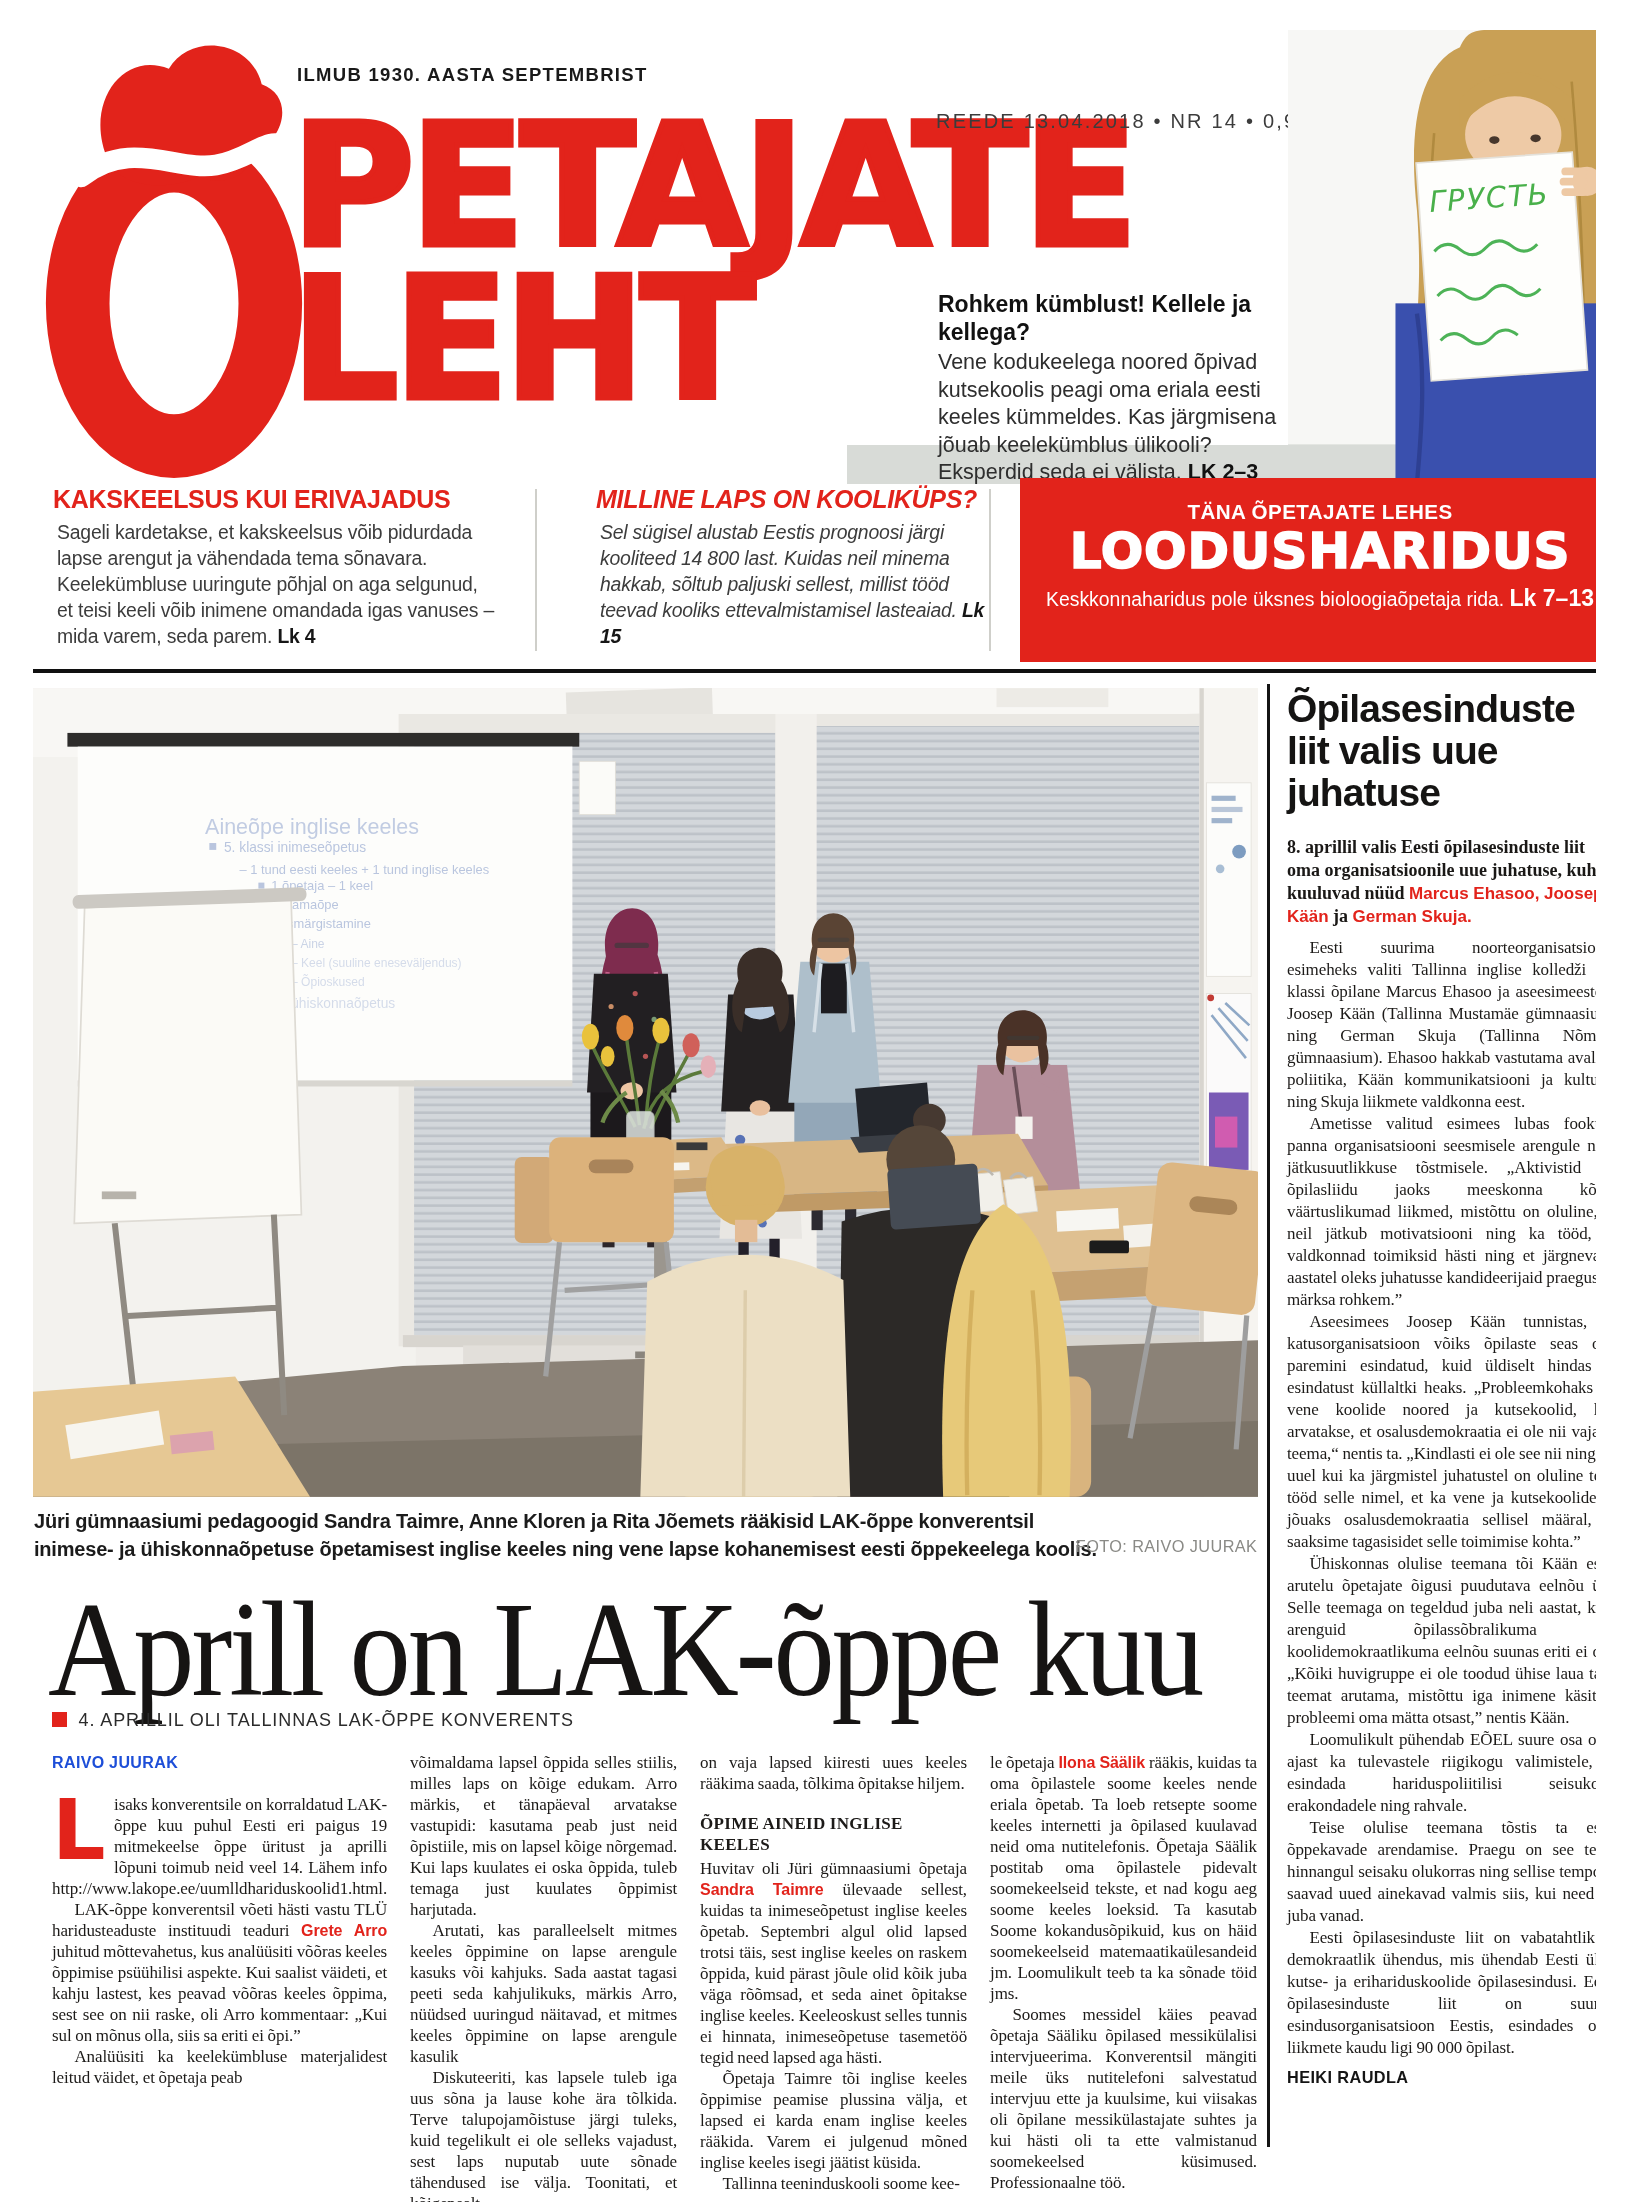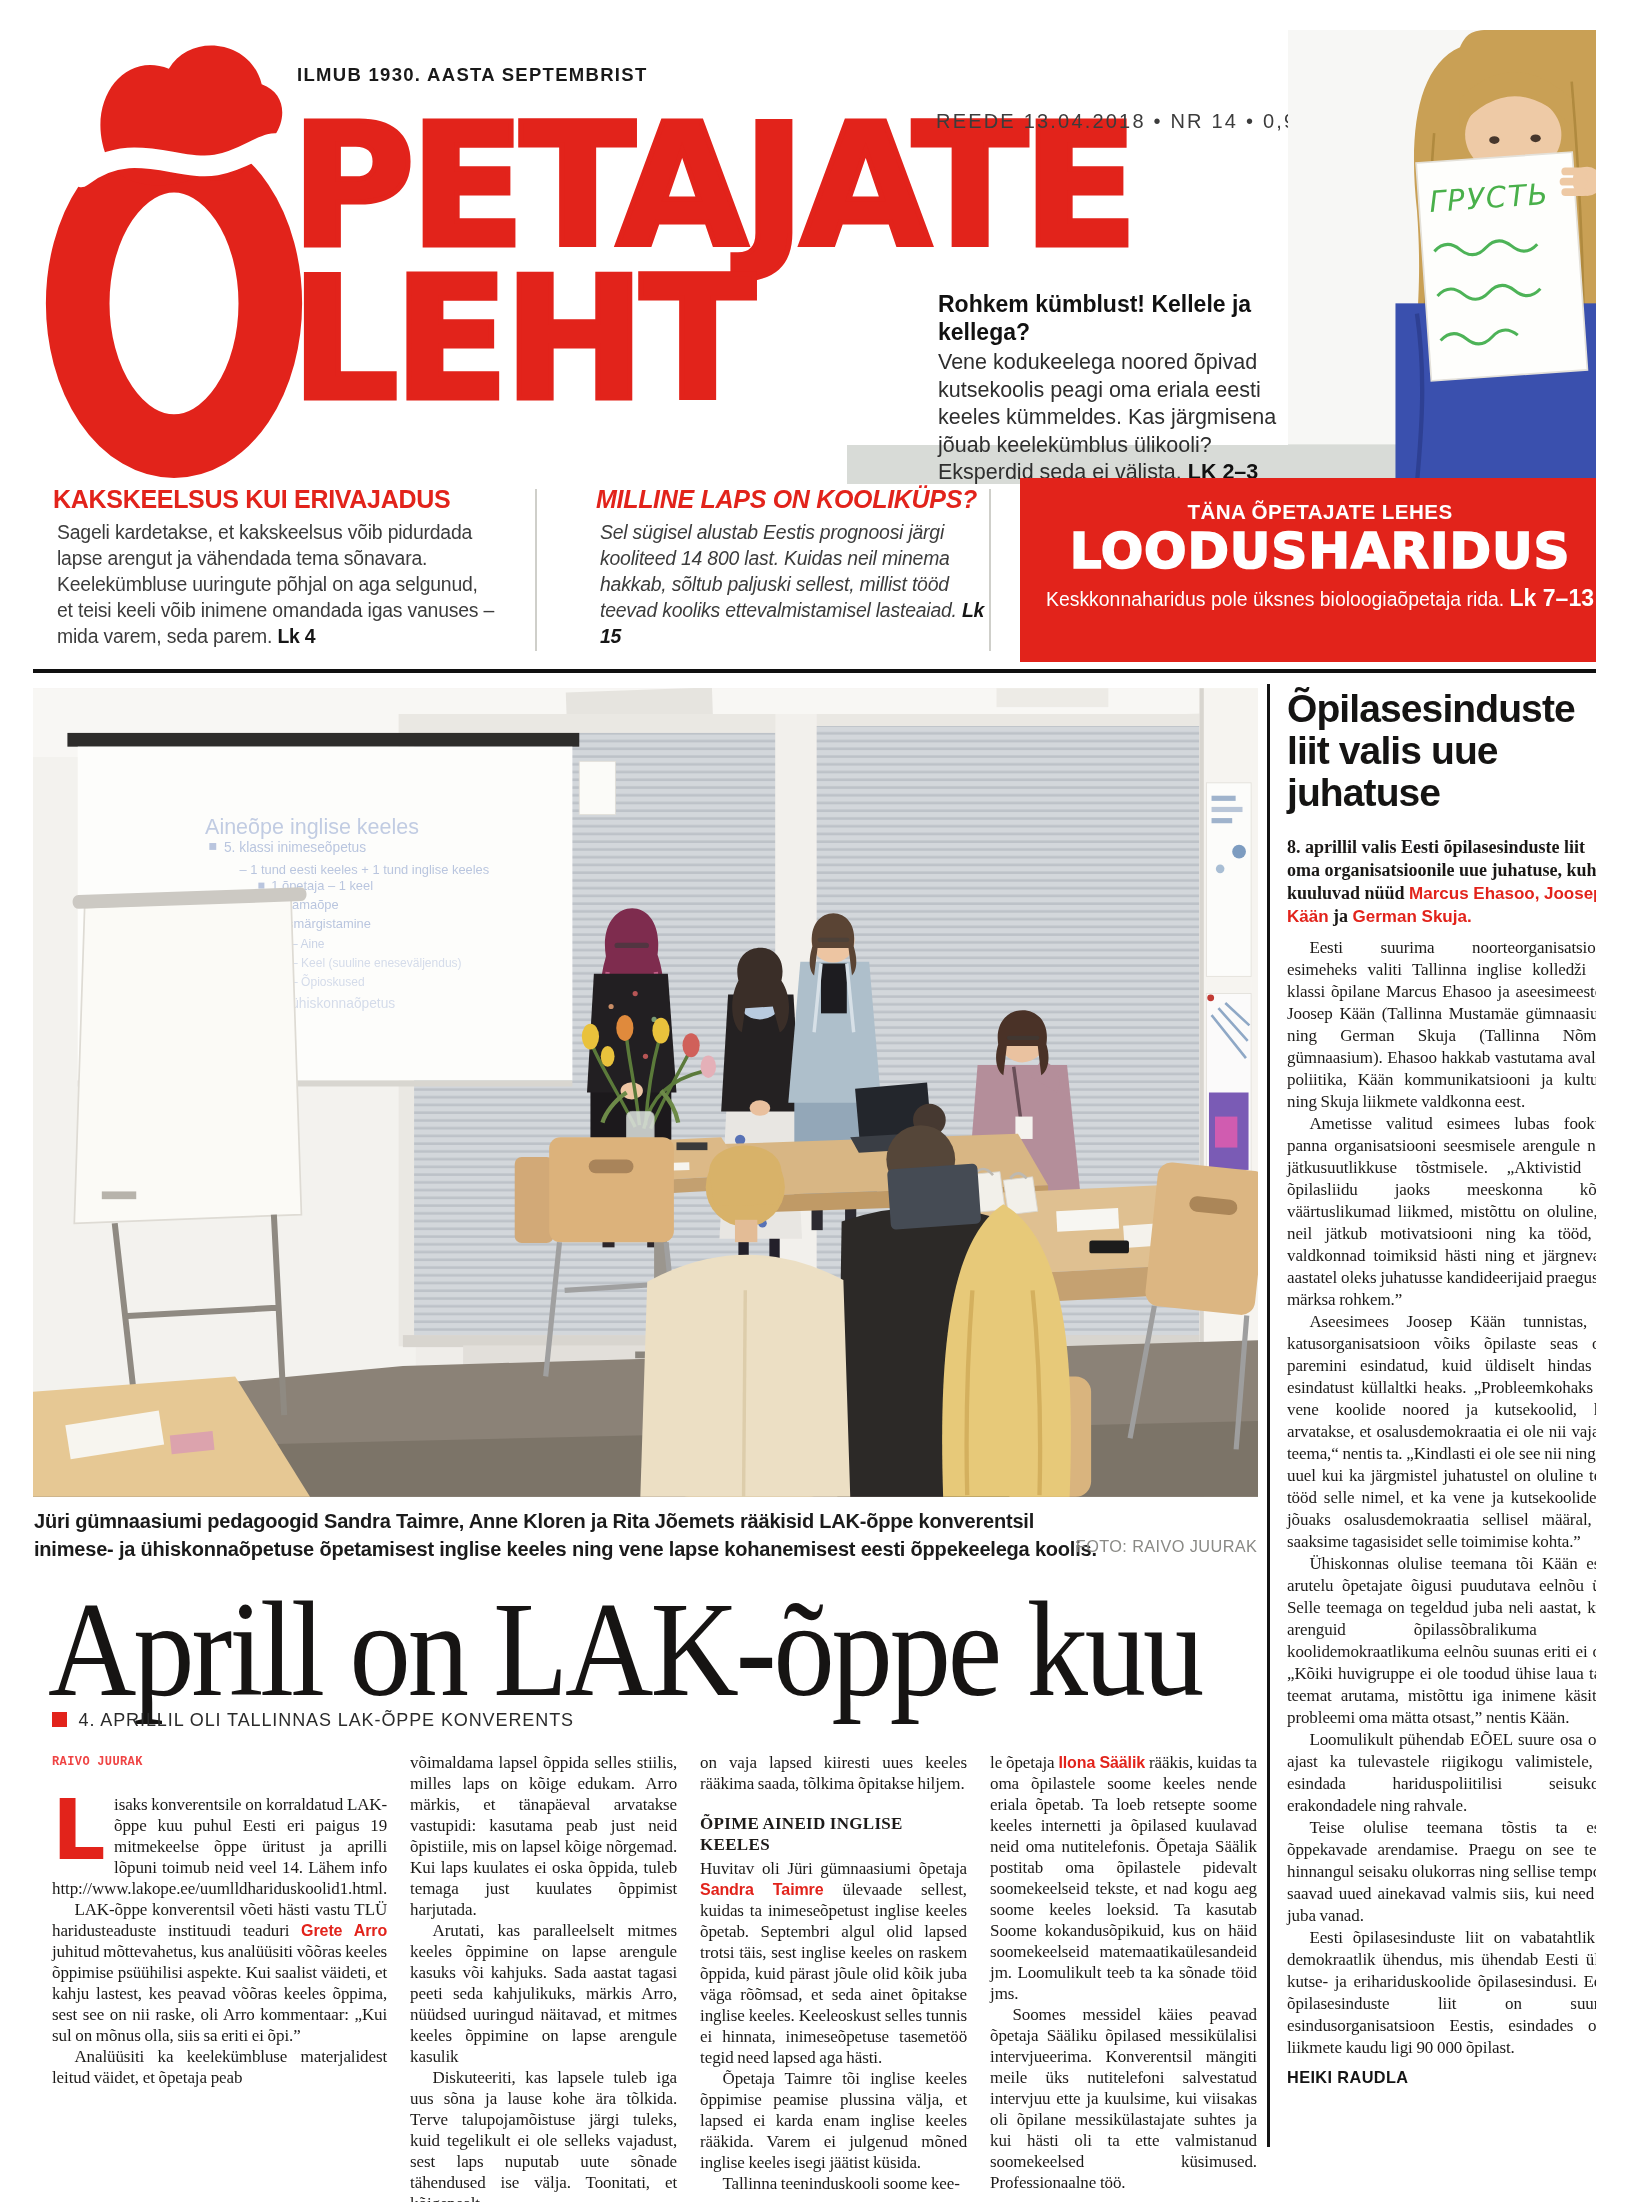--- a/index.html
+++ b/index.html
@@ -52,22 +52,22 @@
             line-height:1;color:#161413;letter-spacing:-3.4px;transform:scaleX(.9);transform-origin:left top;
             white-space:nowrap;}
   .kicker{left:52px;top:1710px;font-size:18px;letter-spacing:0.9px;color:#2b2b2b;}
   .kicker .sq{display:inline-block;width:14.6px;height:14.6px;background:#e2231b;margin-right:12px;
               vertical-align:-0.9px;}
   .cols{left:52px;top:1752px;width:1205px;display:flex;gap:23px;}
   .col{flex:1 1 0;font-family:"Liberation Serif",serif;font-size:17px;line-height:21px;
        text-align:justify;color:#1c1a18;letter-spacing:-0.1px;word-spacing:-0.4px;}
   .col p{margin:0;}
   .col p.ind{text-indent:22.4px;}
-  .byline{font-family:Liberation Mono, monospace;font-weight:bold;font-size:12px;letter-spacing:0.4px;
-          color:#ef4444;margin:0 0 20.6px 0;}
+  .byline{font-family:Liberation Sans, sans-serif;font-weight:bold;font-size:16px;letter-spacing:0.4px;
+          color:#1d4ed8;margin:0 0 20.6px 0;}
   .dropcap{float:left;color:#e2231b;font-family:"DejaVu Sans","Liberation Sans",sans-serif;
            font-weight:bold;font-size:84px;line-height:.78;margin:4.3px 8.6px 0 0;}
   .name-red{font-family:"Liberation Sans",sans-serif;font-weight:bold;color:#e2231b;font-size:16px;}
   .subhead3{font-weight:bold;letter-spacing:0.3px;margin:19px 0 3.4px 0 !important;text-align:left;font-size:17px;}
 
   
   .sidebar-div{left:1267px;top:684px;width:2.6px;height:1463px;background:#141414;}
   .sidebar{left:1287px;top:688px;width:330px;}
   .sidebar h2{margin:0 0 22.4px 0;font-weight:bold;font-size:39px;line-height:42px;letter-spacing:-0.9px;color:#151413;}
   .sidebar .lead{font-family:"Liberation Serif",serif;font-weight:bold;font-size:18px;line-height:23px;

